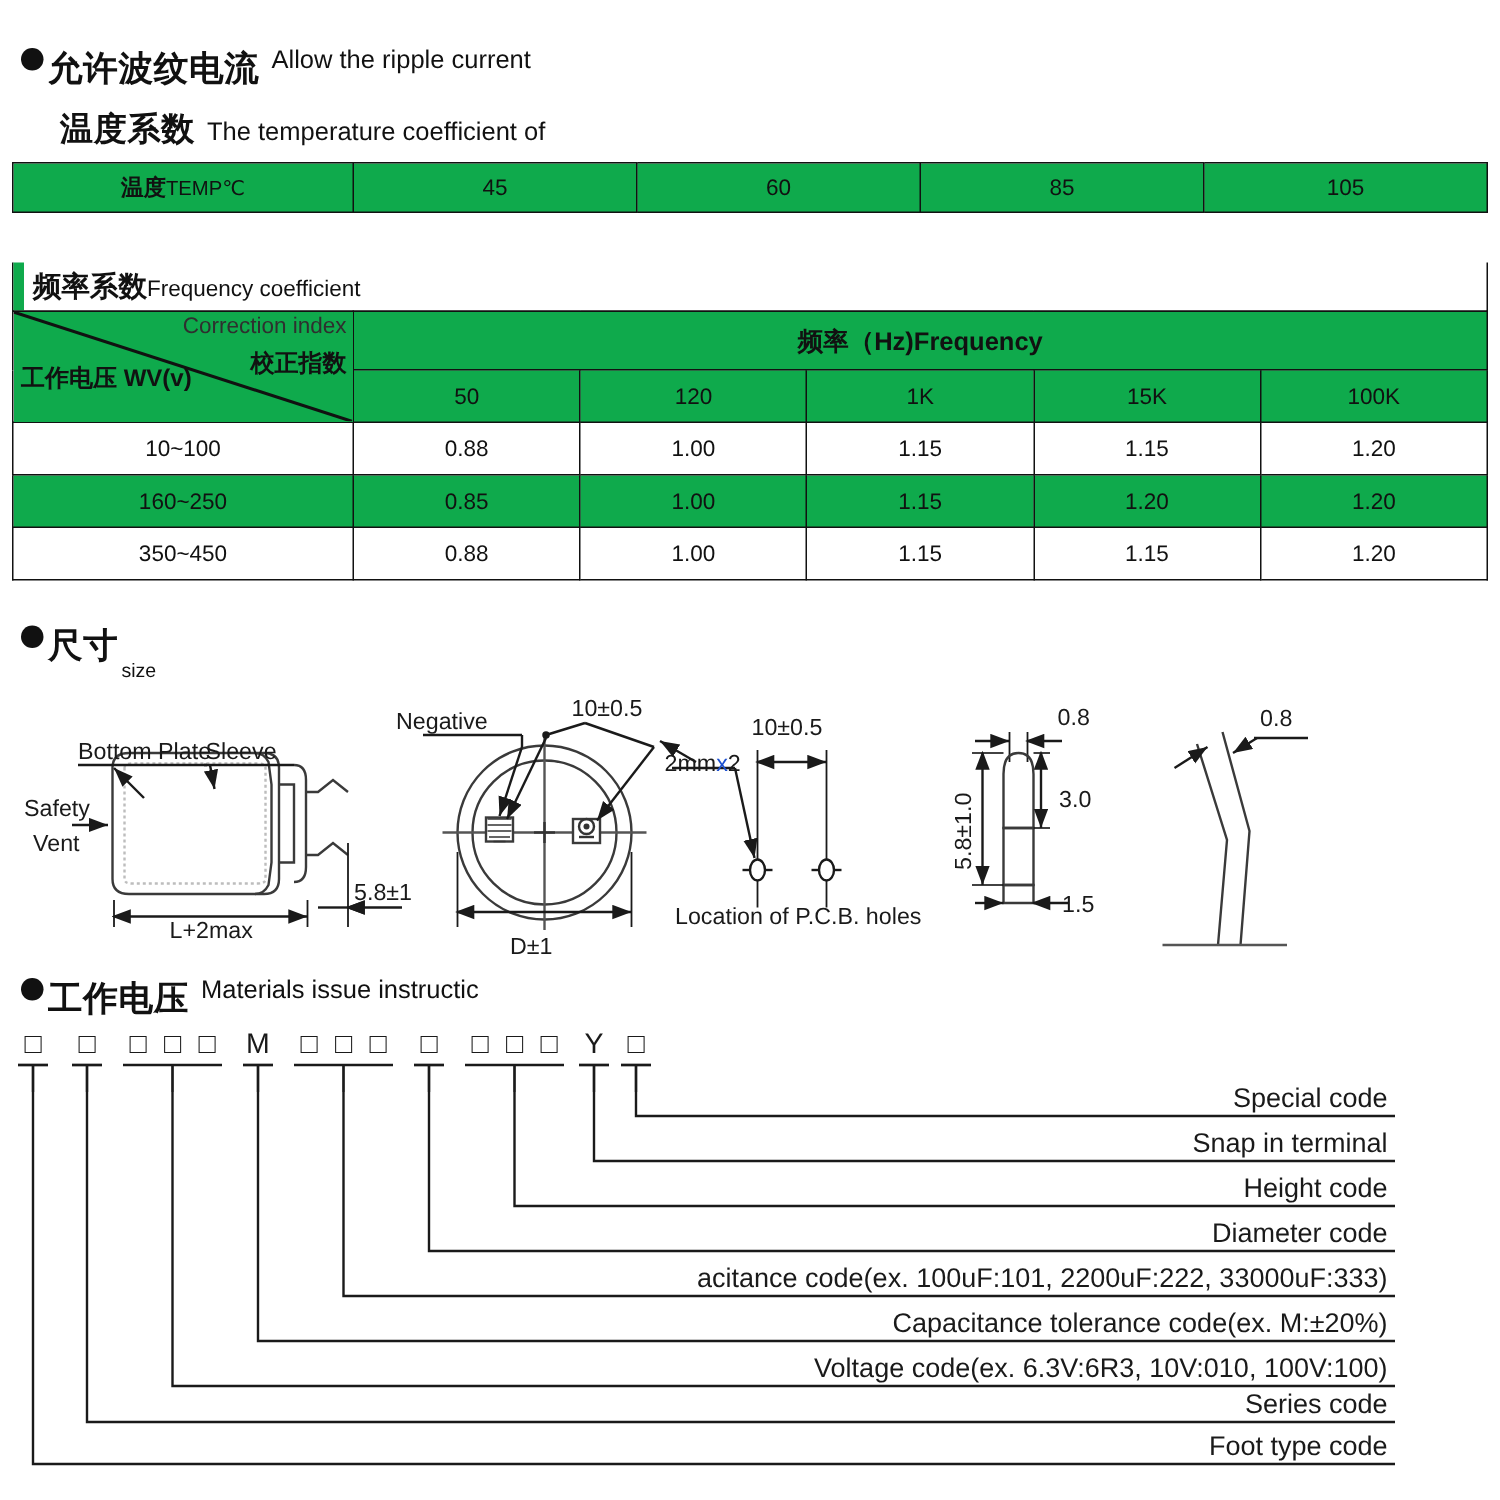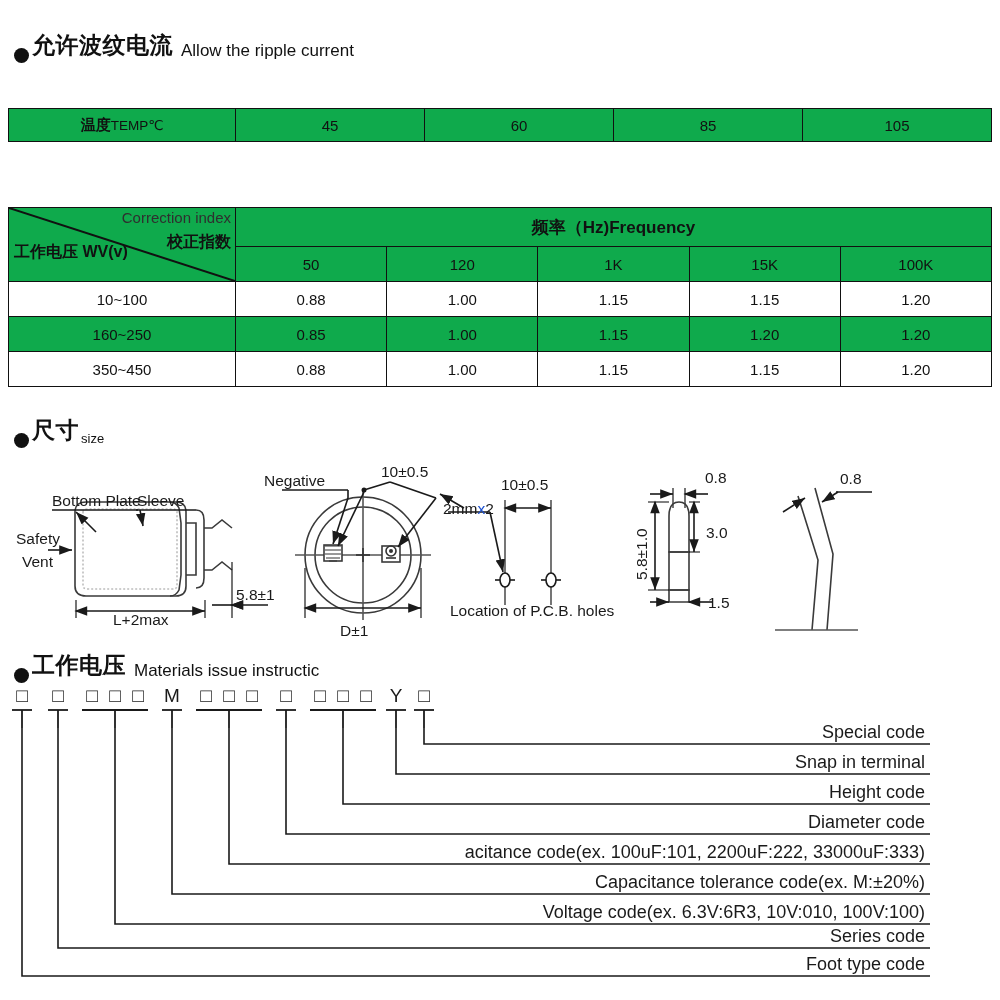--- a/index.html
+++ b/index.html
@@ -7,28 +7,28 @@
     width:1000px;height:1000px;
     background:#ffffff;
     font-family:"Liberation Sans","DejaVu Sans",sans-serif;
     color:#111;
     position:relative;
     overflow:hidden;
   }
   .page{position:relative;width:1000px;height:1000px;}
 
   
-  .sec-head{position:absolute;display:flex;align-items:flex-end;}
+  .sec-head{position:absolute;display:flex;align-items:flex-start;}
   .bullet{
     width:15px;height:15px;border-radius:50%;background:#111;
     display:inline-block;margin-right:3px;position:relative;top:2px;
   }
   .cn-lg{font-size:23px;font-weight:600;letter-spacing:.5px;}
   .en-md{font-size:17px;margin-left:8px;font-weight:400;}
-  .en-sm{font-size:13px;margin-left:2px;font-weight:400;}
+  .en-sm{font-size:13px;margin-left:2px;font-weight:400;margin-top:24px;}
 
   .subhead{position:absolute;display:flex;align-items:baseline;}
   .subhead .cn-lg{font-size:22px;}
 
   
   .tbl{position:absolute;border-collapse:collapse;table-layout:fixed;}
   .tbl td{
     border:1.6px solid #111;
     text-align:center;
     font-size:15px;
@@ -90,35 +90,45 @@
 <body>
 
 <div class="page">
 
   <div class="sec-head" style="left:14px;top:30px;">
     <span class="bullet"></span>
     <span class="cn-lg">允许波纹电流</span>
     <span class="en-md">Allow the ripple current</span>
   </div>
 
+  <div class="subhead" style="left:40px;top:71px;">
+    <span class="cn-lg">温度系数</span>
+    <span class="en-md">The temperature coefficient of</span>
+  </div>
 
   <table class="tbl" id="t1">
     <tbody>
         <tr>
       <td class="c0 g lbl">
         <span class="cn">温度</span><span class="en">TEMP℃</span>
       </td>
       <td class="g">45</td>
       <td class="g">60</td>
       <td class="g">85</td>
       <td class="g">105</td>
     </tr>
   </tbody>
     </table>
 
+  <div id="freqbar">
+    <div class="strip"></div>
+    <div class="txt">
+      <span class="cn">频率系数</span><span class="en">Frequency coefficient</span>
+    </div>
+  </div>
 
   <table class="tbl" id="t2">
     <tbody>
         <tr>
       <td class="c0 diag" rowspan="2">
         <svg viewBox="0 0 226 72" preserveAspectRatio="none">
           <line x1="0" y1="0" x2="226" y2="72" stroke="#111" stroke-width="2"></line>
         </svg>
         <span class="ci">Correction index</span>
         <span class="jz">校正指数</span>

